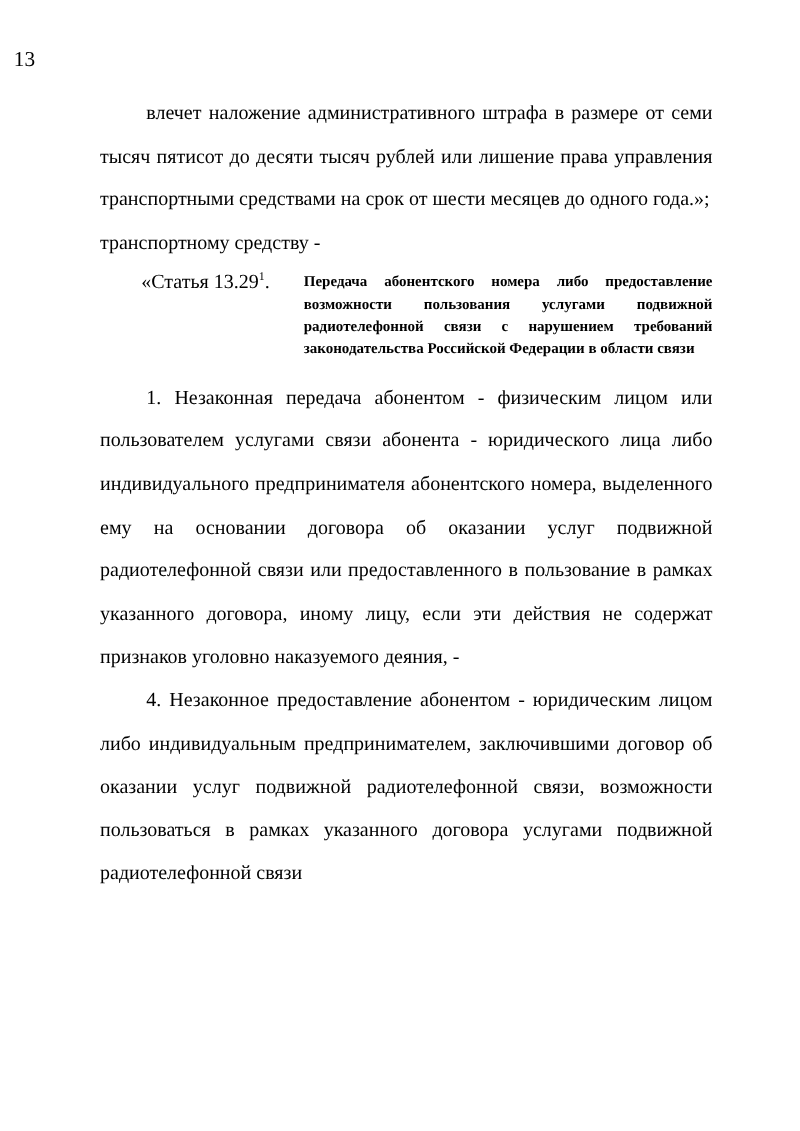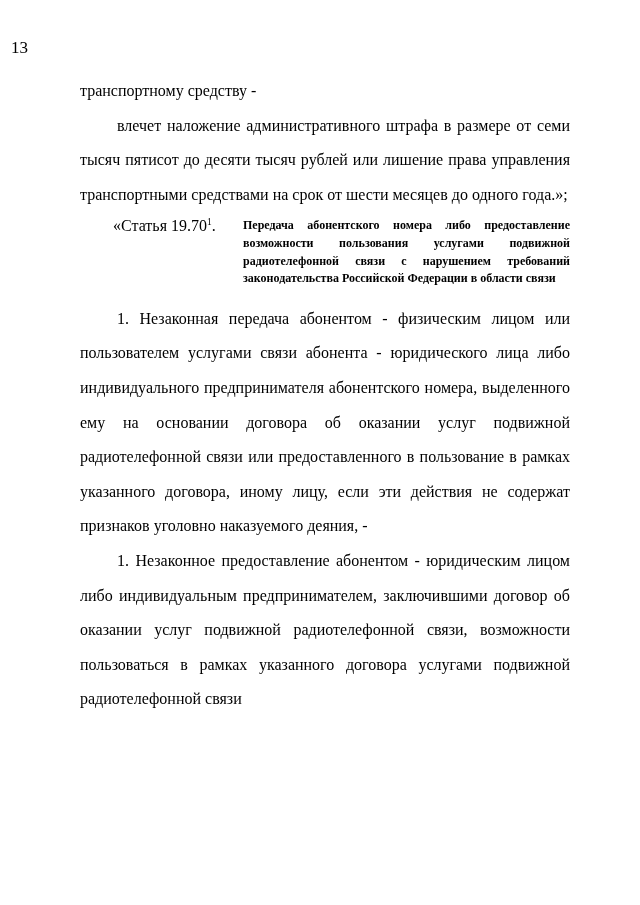--- a/index.html
+++ b/index.html
@@ -68,29 +68,29 @@
   }
 </style>
 </head>
 <body>
 
 <div class="page">
   <div class="page-number">13</div>
 
   <div class="content">
 
+    <p class="para">влечет наложение административного штрафа в размере от семи тысяч пятисот до десяти тысяч рублей или лишение права управления транспортными средствами на срок от шести месяцев до одного года.»;</p>
+
     <p class="para no-indent">транспортному средству -</p>
-
-    <p class="para">влечет наложение административного штрафа в размере от семи тысяч пятисот до десяти тысяч рублей или лишение права управления транспортными средствами на срок от шести месяцев до одного года.»;</p>
 
 
     <div class="article-heading">
-      <div class="article-label"><span>«Статья 19.70</span><sup class="idx">1</sup><span>.</span></div>
+      <div class="article-label"><span>«Статья 13.29</span><sup class="idx">1</sup><span>.</span></div>
       <div class="article-title">Передача абонентского номера либо предоставление возможности пользования услугами подвижной радиотелефонной связи с нарушением требований законодательства Российской Федерации в области связи</div>
     </div>
 
     <p class="para">1. Незаконная передача абонентом - физическим лицом или пользователем услугами связи абонента - юридического лица либо индивидуального предпринимателя абонентского номера, выделенного ему на основании договора об оказании услуг подвижной радиотелефонной связи или предоставленного в пользование в рамках указанного договора, иному лицу, если эти действия не содержат признаков уголовно наказуемого деяния, -</p>
 
 
-    <p class="para">1. Незаконное предоставление абонентом - юридическим лицом либо индивидуальным предпринимателем, заключившими договор об оказании услуг подвижной радиотелефонной связи, возможности пользоваться в рамках указанного договора услугами подвижной радиотелефонной связи</p>
+    <p class="para">4. Незаконное предоставление абонентом - юридическим лицом либо индивидуальным предпринимателем, заключившими договор об оказании услуг подвижной радиотелефонной связи, возможности пользоваться в рамках указанного договора услугами подвижной радиотелефонной связи</p>
 
   </div>
 </div>
 
 </body></html>

